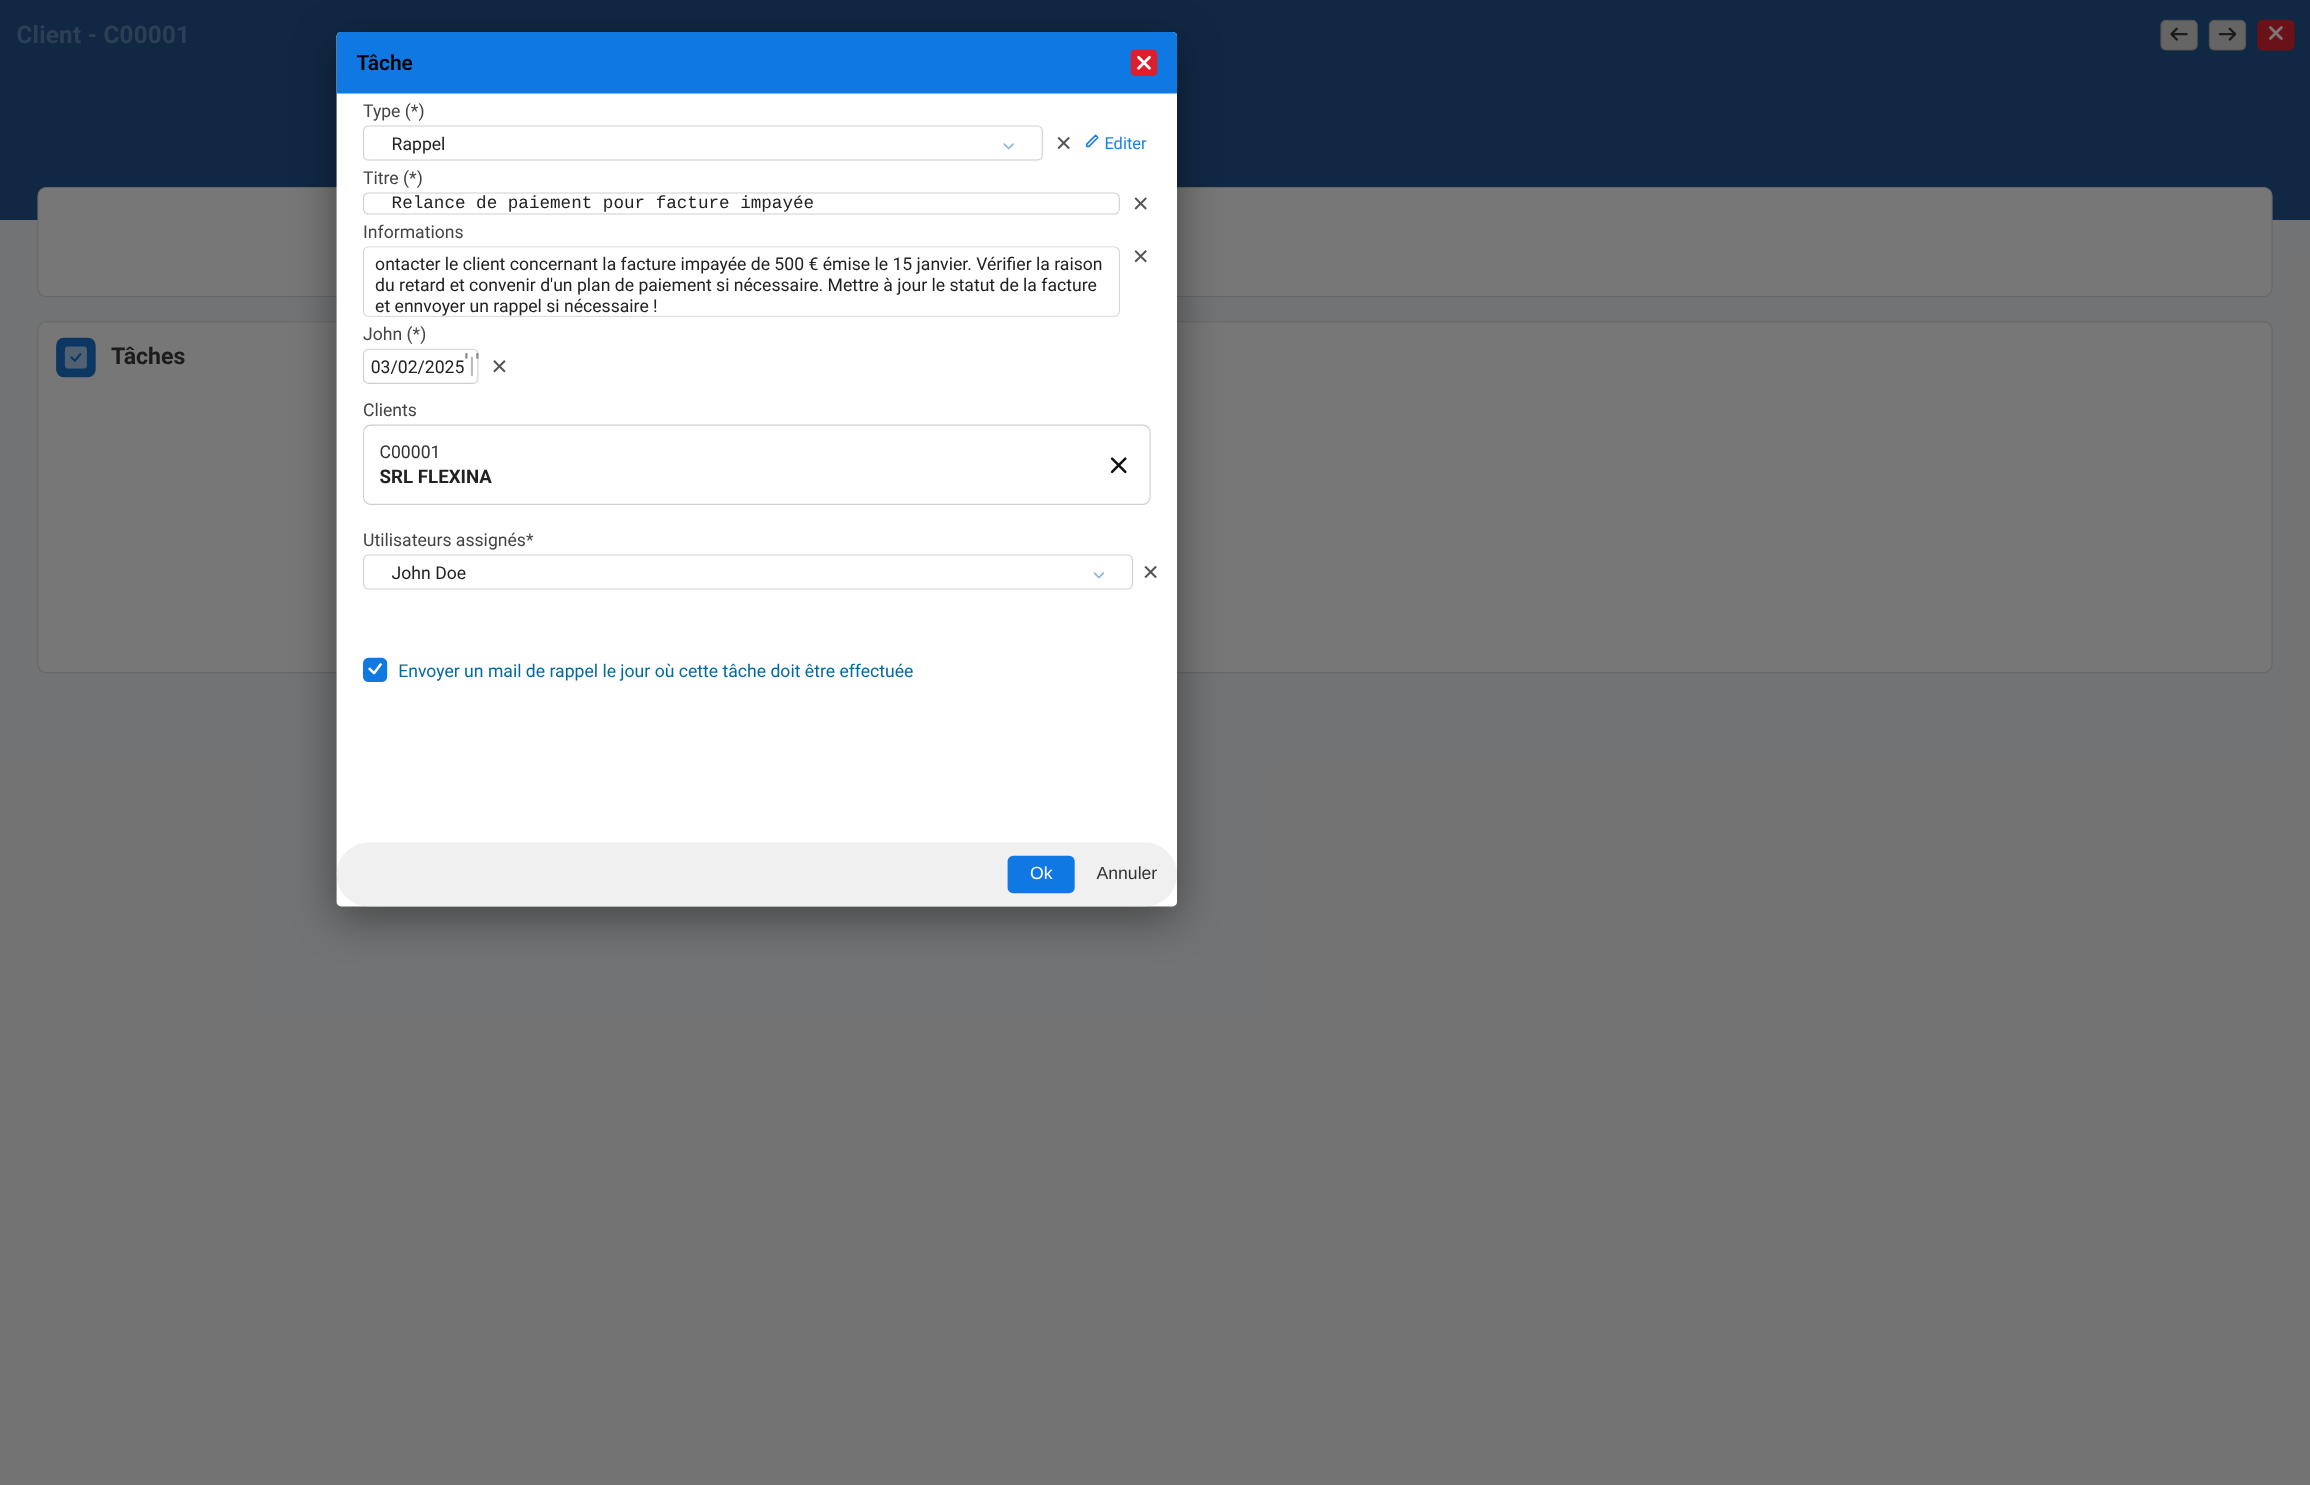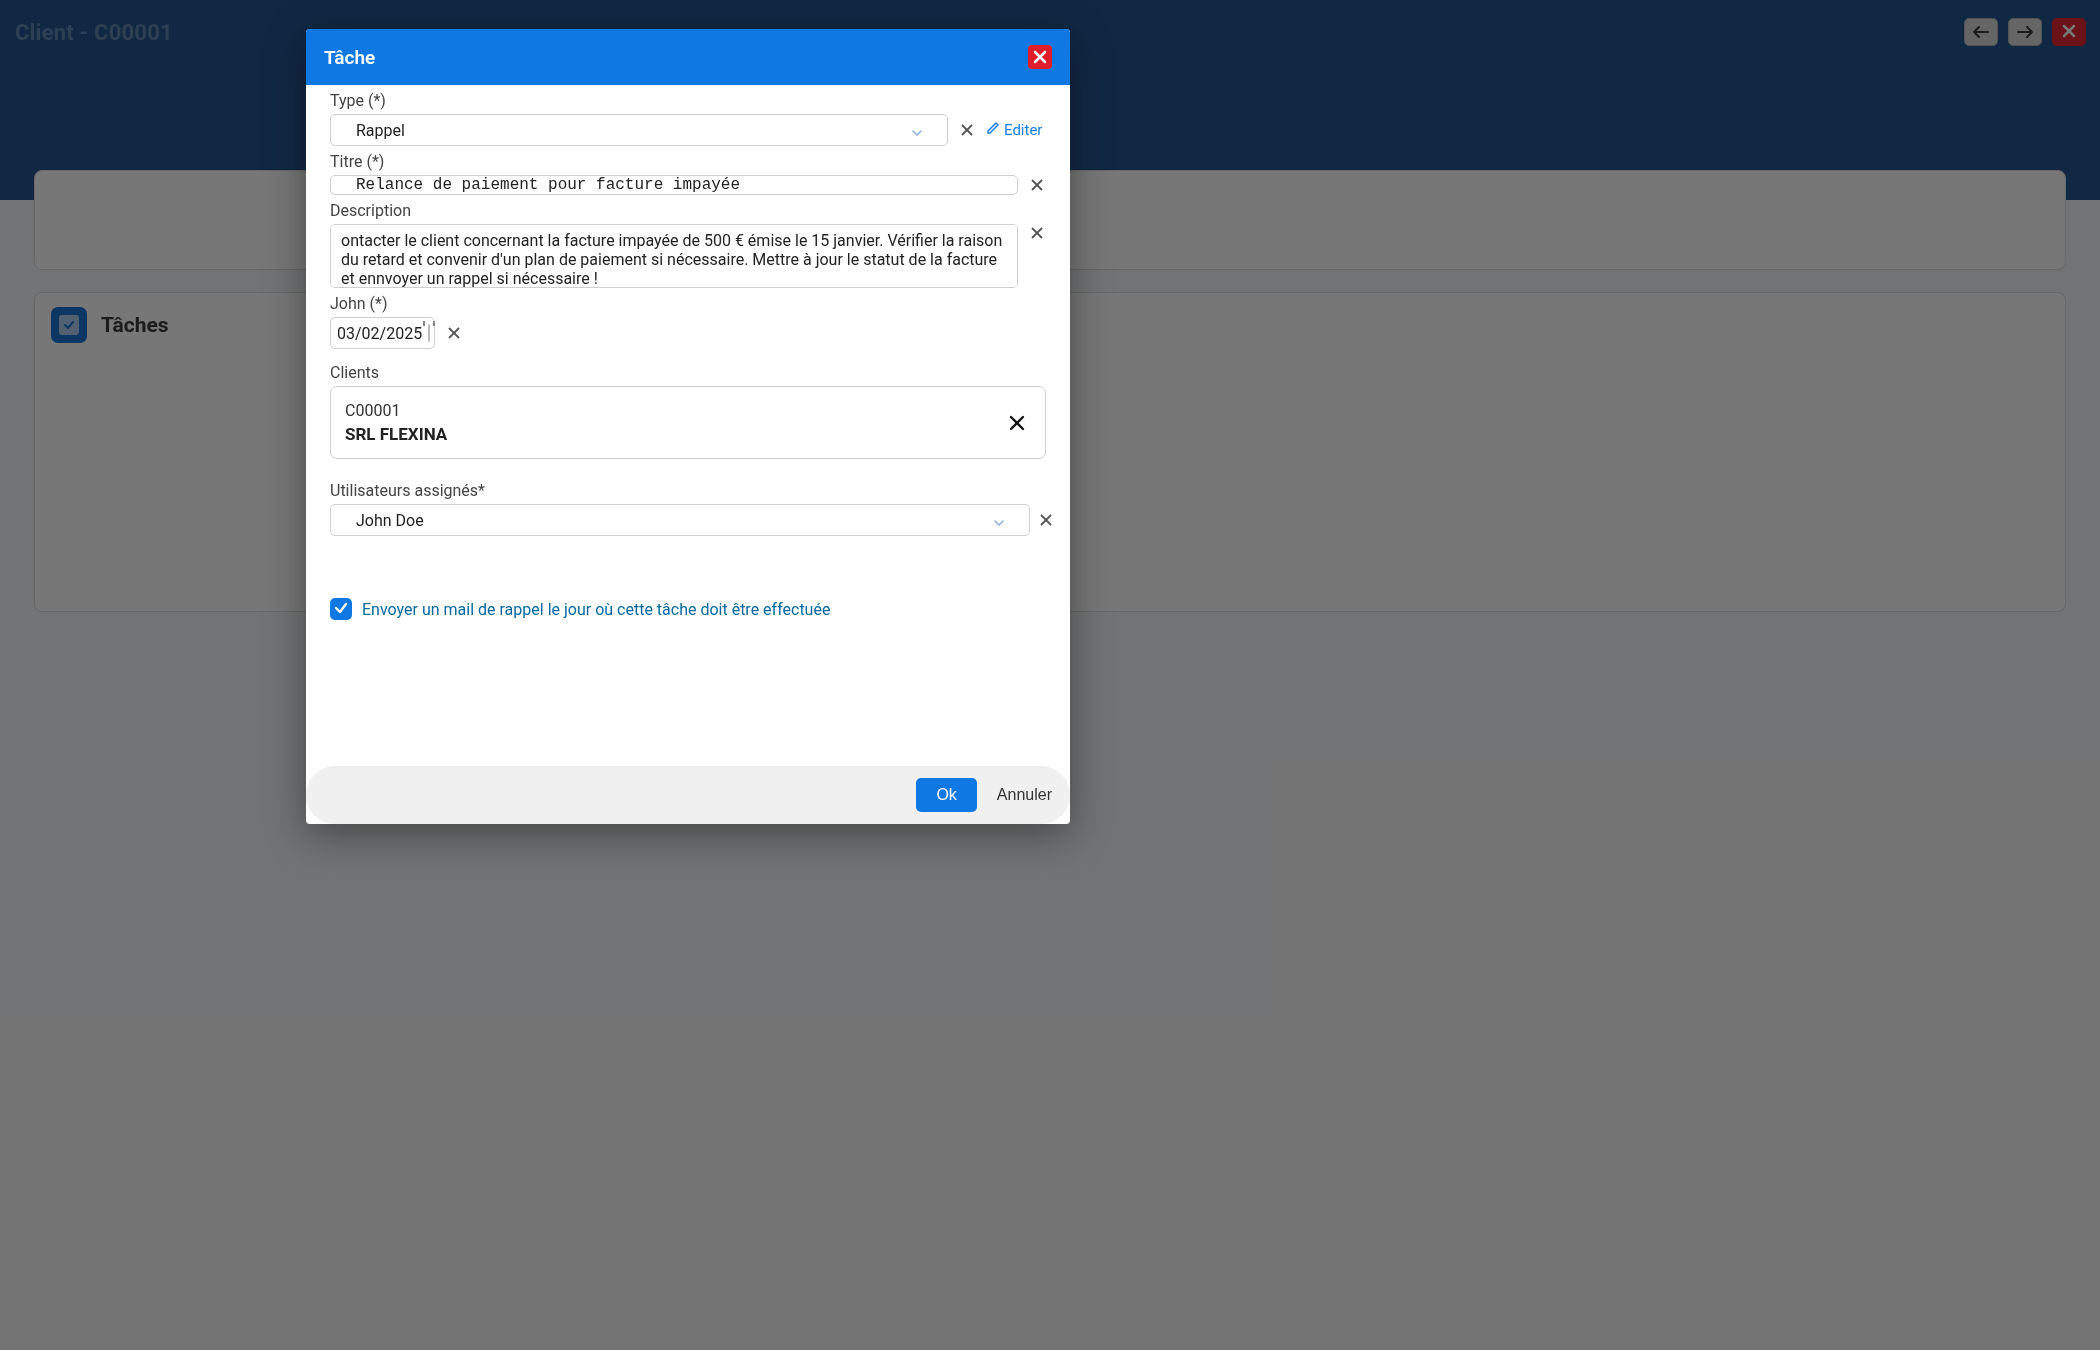--- a/index.html
+++ b/index.html
@@ -109,21 +109,21 @@
     height: 795px;
     background: #fff;
     border-radius: 4px;
     box-shadow: 0 10px 40px rgba(0,0,0,0.4);
     display: flex;
     flex-direction: column;
     overflow: hidden;
   }
   .modal-header {
     background: #0f78e2;
-    color: #ffffff;
+    color: #000000;
     padding: 16px 18px;
     display: flex;
     align-items: center;
     justify-content: space-between;
     font-size: 19px;
     font-weight: 600;
   }
   .modal-close {
     width: 24px; height: 24px;
     background: #e11d2b;
@@ -390,21 +390,21 @@
         <span class="clear-x">
           <svg width="12" height="12" viewBox="0 0 12 12">
               <line x1="1" y1="1" x2="11" y2="11" stroke="#555" stroke-width="1.8"></line>
               <line x1="11" y1="1" x2="1" y2="11" stroke="#555" stroke-width="1.8"></line>
             </svg>
         </span>
       </div>
     </div>
 
     <div class="field">
-      <label class="field-label">Description</label>
+      <label class="field-label">Informations</label>
       <div class="field-row" style="align-items:flex-start;">
         <textarea class="textarea" style="">ontacter le client concernant la facture impayée de 500 € émise le 15 janvier. Vérifier la raison du retard et convenir d'un plan de paiement si nécessaire. Mettre à jour le statut de la facture et ennvoyer un rappel si nécessaire !</textarea>
         <span class="clear-x">
           <svg width="12" height="12" viewBox="0 0 12 12">
               <line x1="1" y1="1" x2="11" y2="11" stroke="#555" stroke-width="1.8"></line>
               <line x1="11" y1="1" x2="1" y2="11" stroke="#555" stroke-width="1.8"></line>
             </svg>
         </span>
       </div>
     </div>

